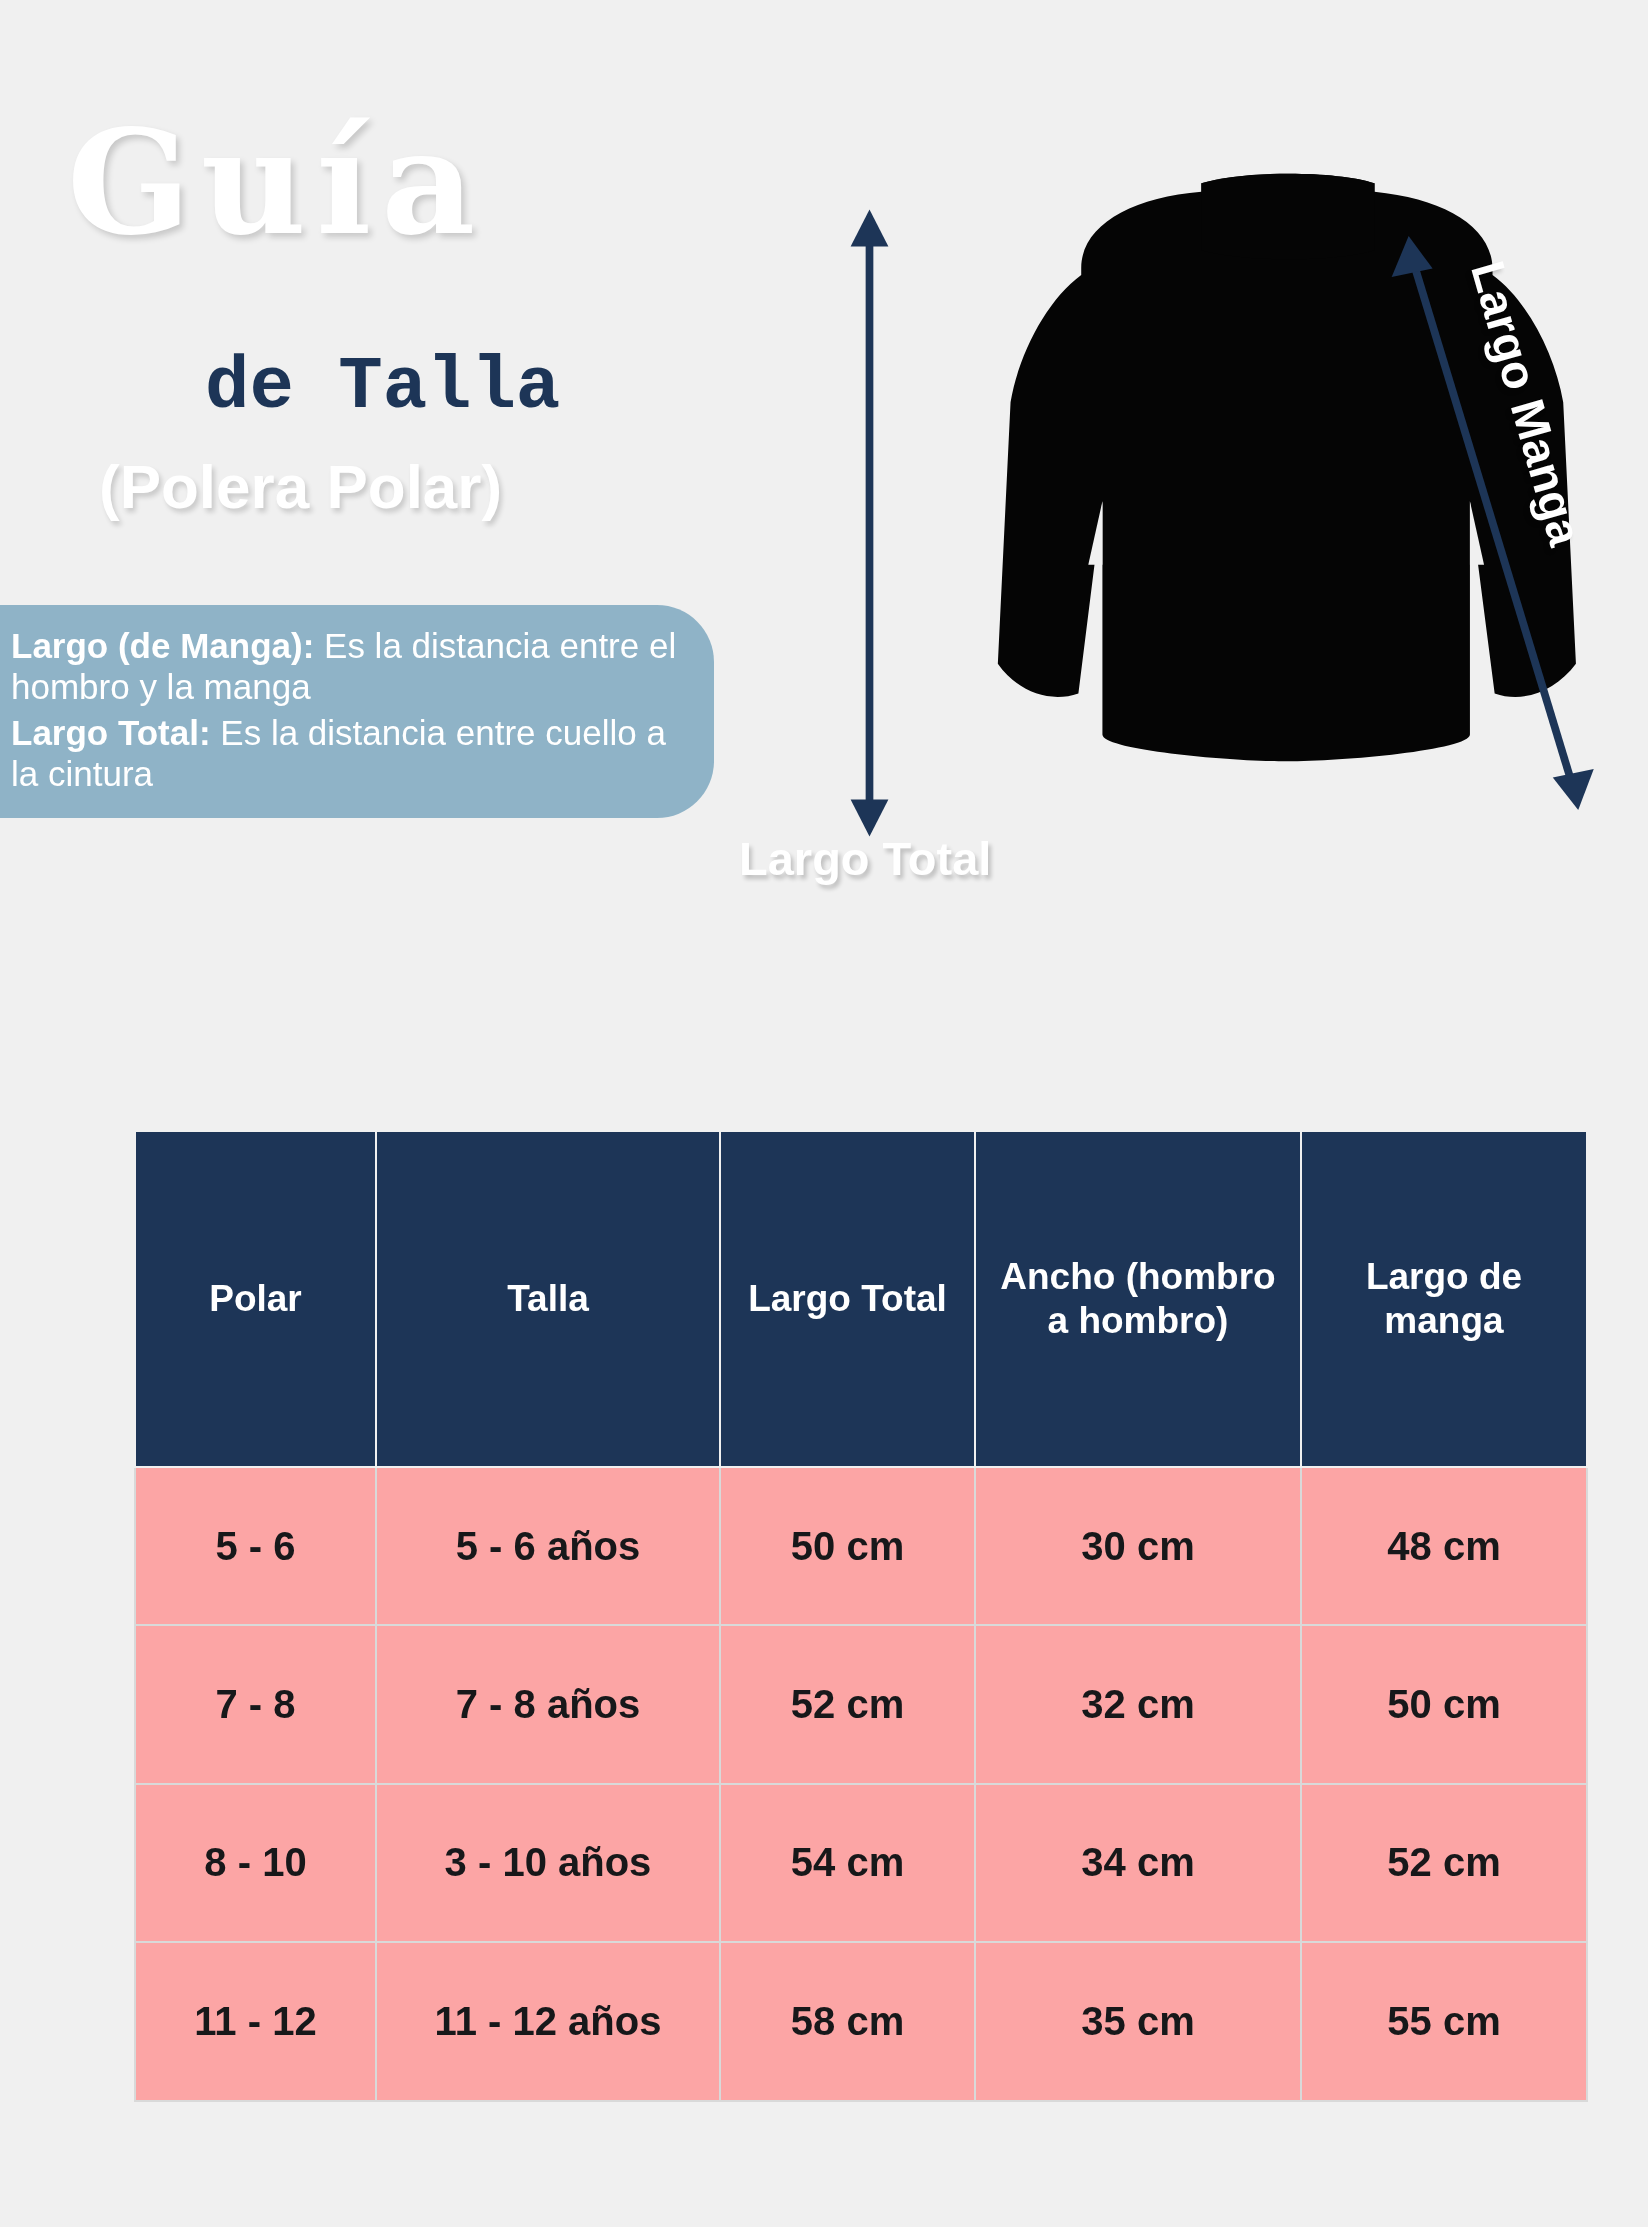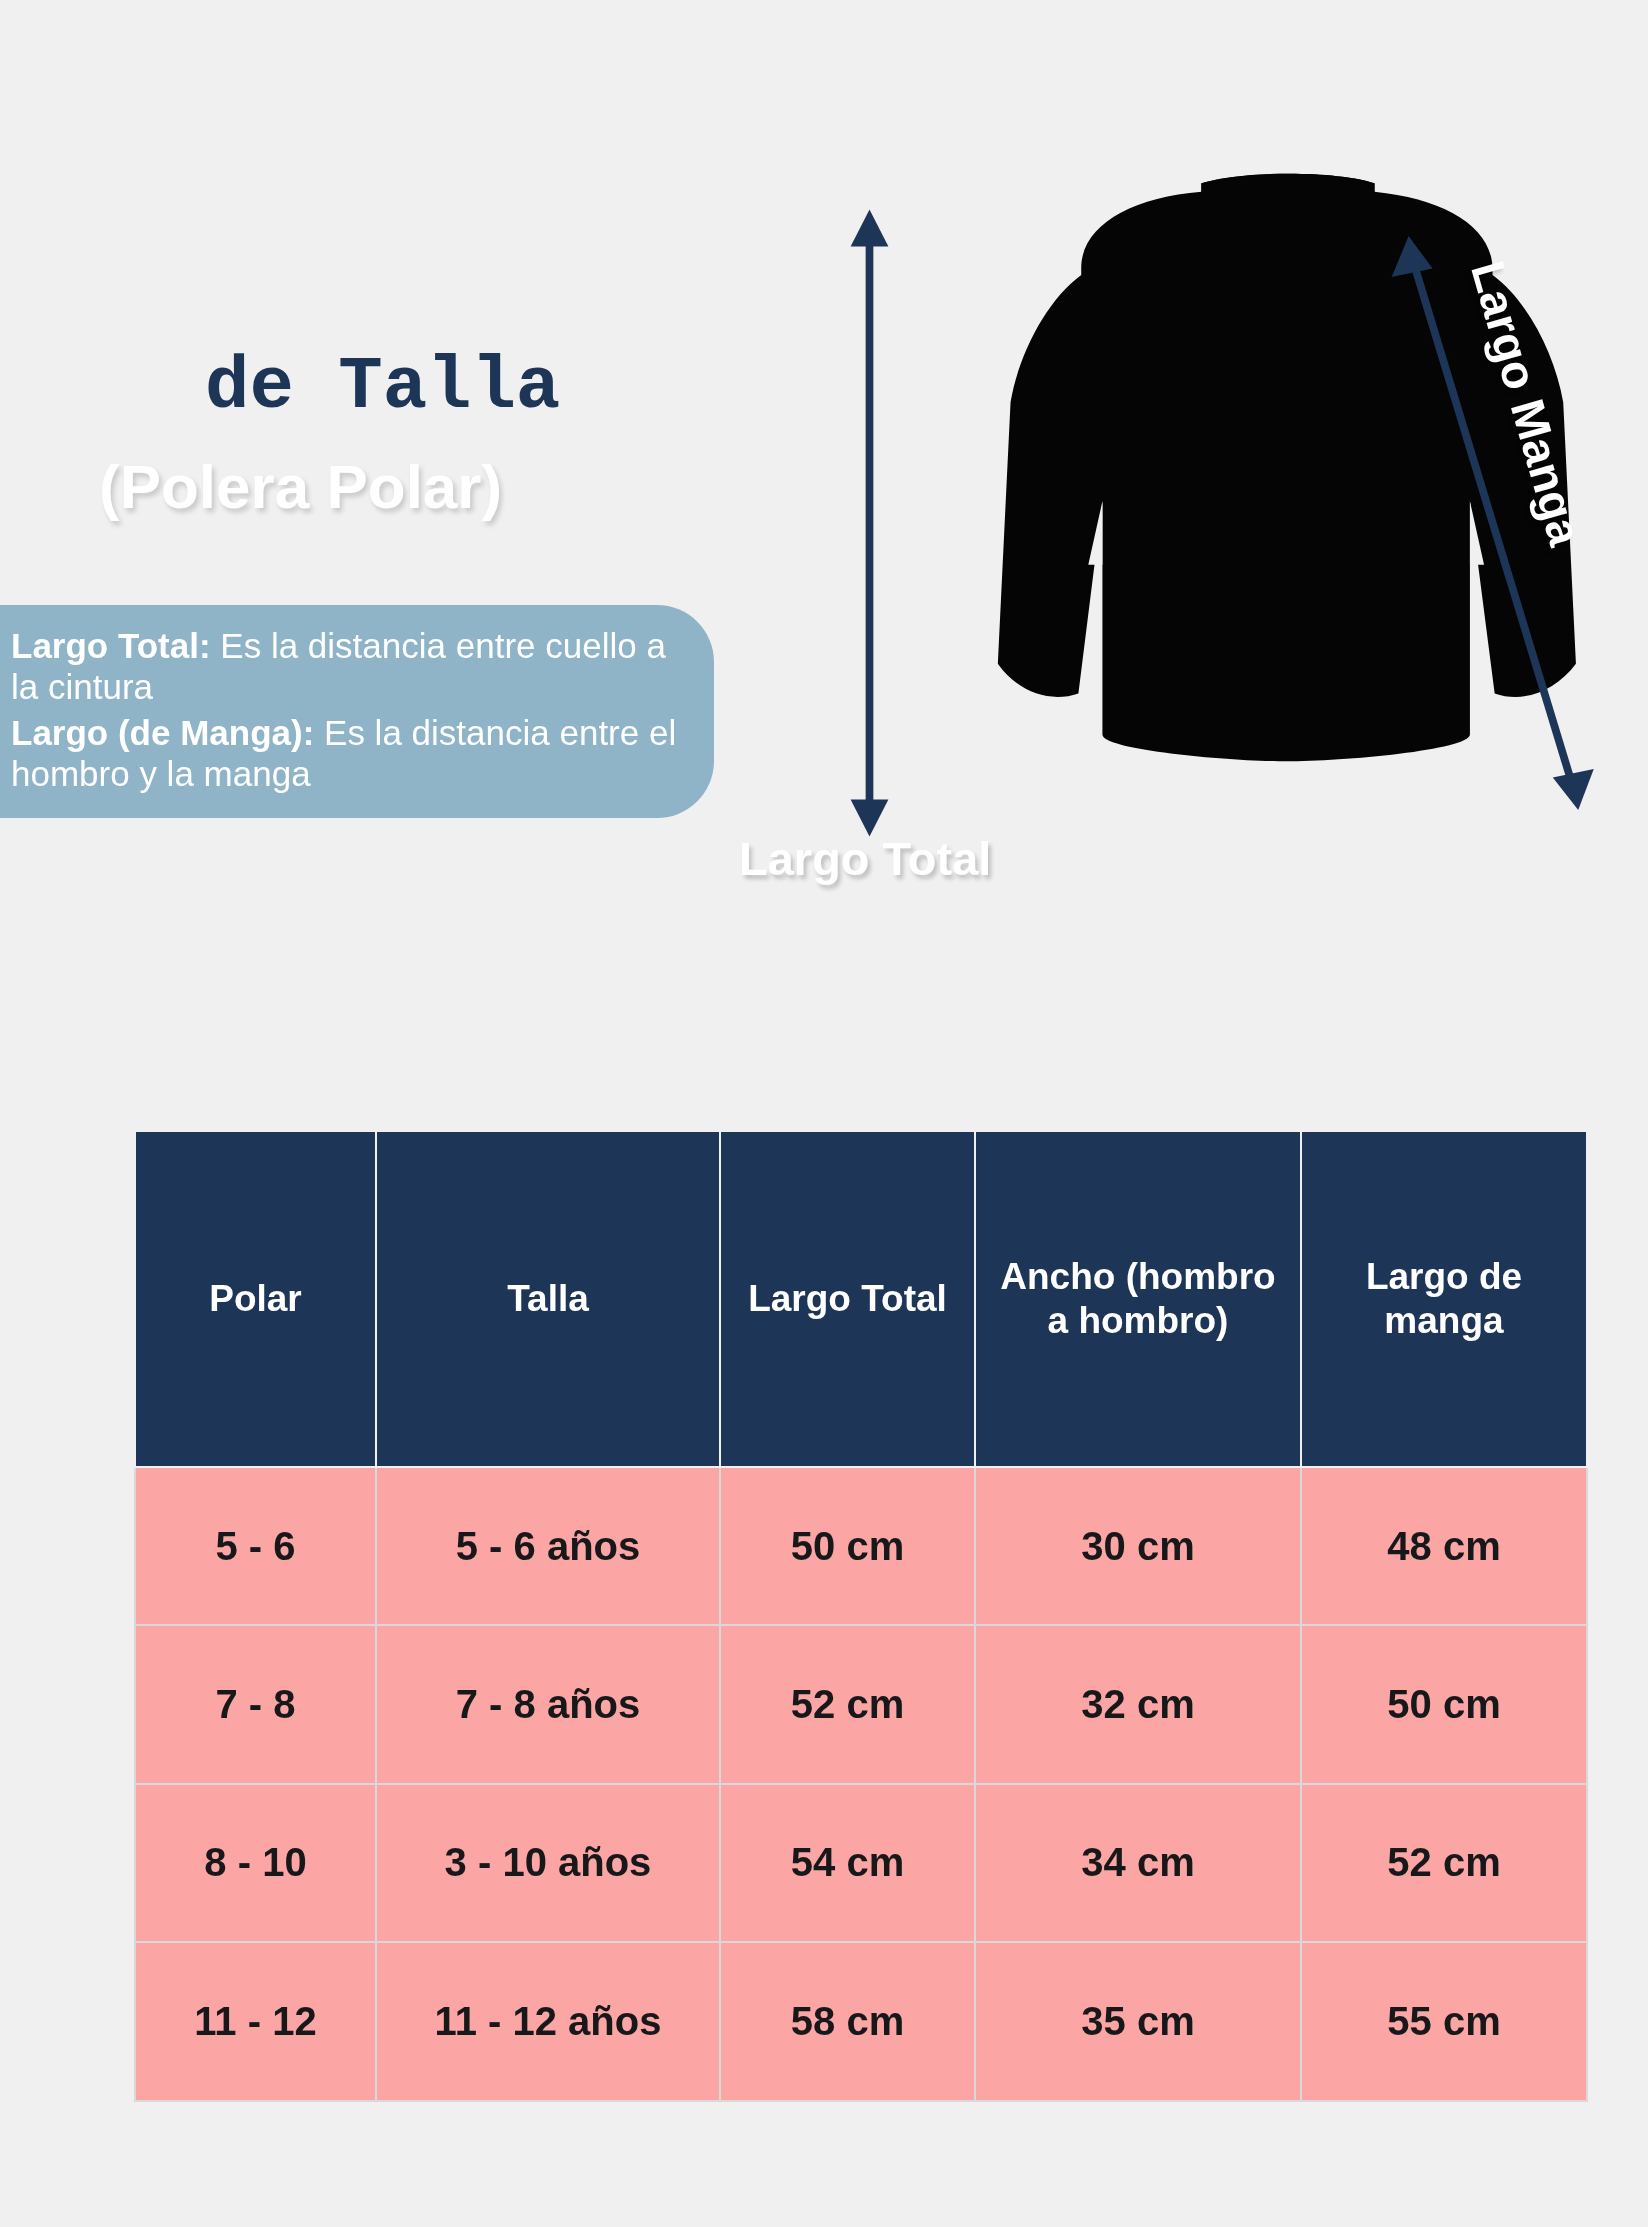--- a/index.html
+++ b/index.html
@@ -169,29 +169,30 @@
   .col-1 { width: 219px; }
   .col-2 { width: 322px; }
   .col-3 { width: 233px; }
   .col-4 { width: 304px; }
   .col-5 { width: 264px; }
 </style>
 </head>
 <body>
 
 <div class="header">
+  <div class="title-main">Guía</div>
   <div class="title-sub">de Talla</div>
   <div class="title-third">(Polera Polar)</div>
 
   <div class="legend">
     <p>
-      <b>Largo Total:</b><span> Es la distancia entre cuello a la cintura</span>
+      <b>Largo (de Manga):</b><span> Es la distancia entre el hombro y la manga</span>
     </p>
     <p>
-      <b>Largo (de Manga):</b><span> Es la distancia entre el hombro y la manga</span>
+      <b>Largo Total:</b><span> Es la distancia entre cuello a la cintura</span>
     </p>
   </div>
 </div>
 
 <div class="garment-area">
   <svg class="garment-svg" width="735" height="728" viewBox="0 0 1040 1030">
     <path fill="#050505" d="
       M 330 140
       C 330 80, 400 40, 500 32
       L 500 20

